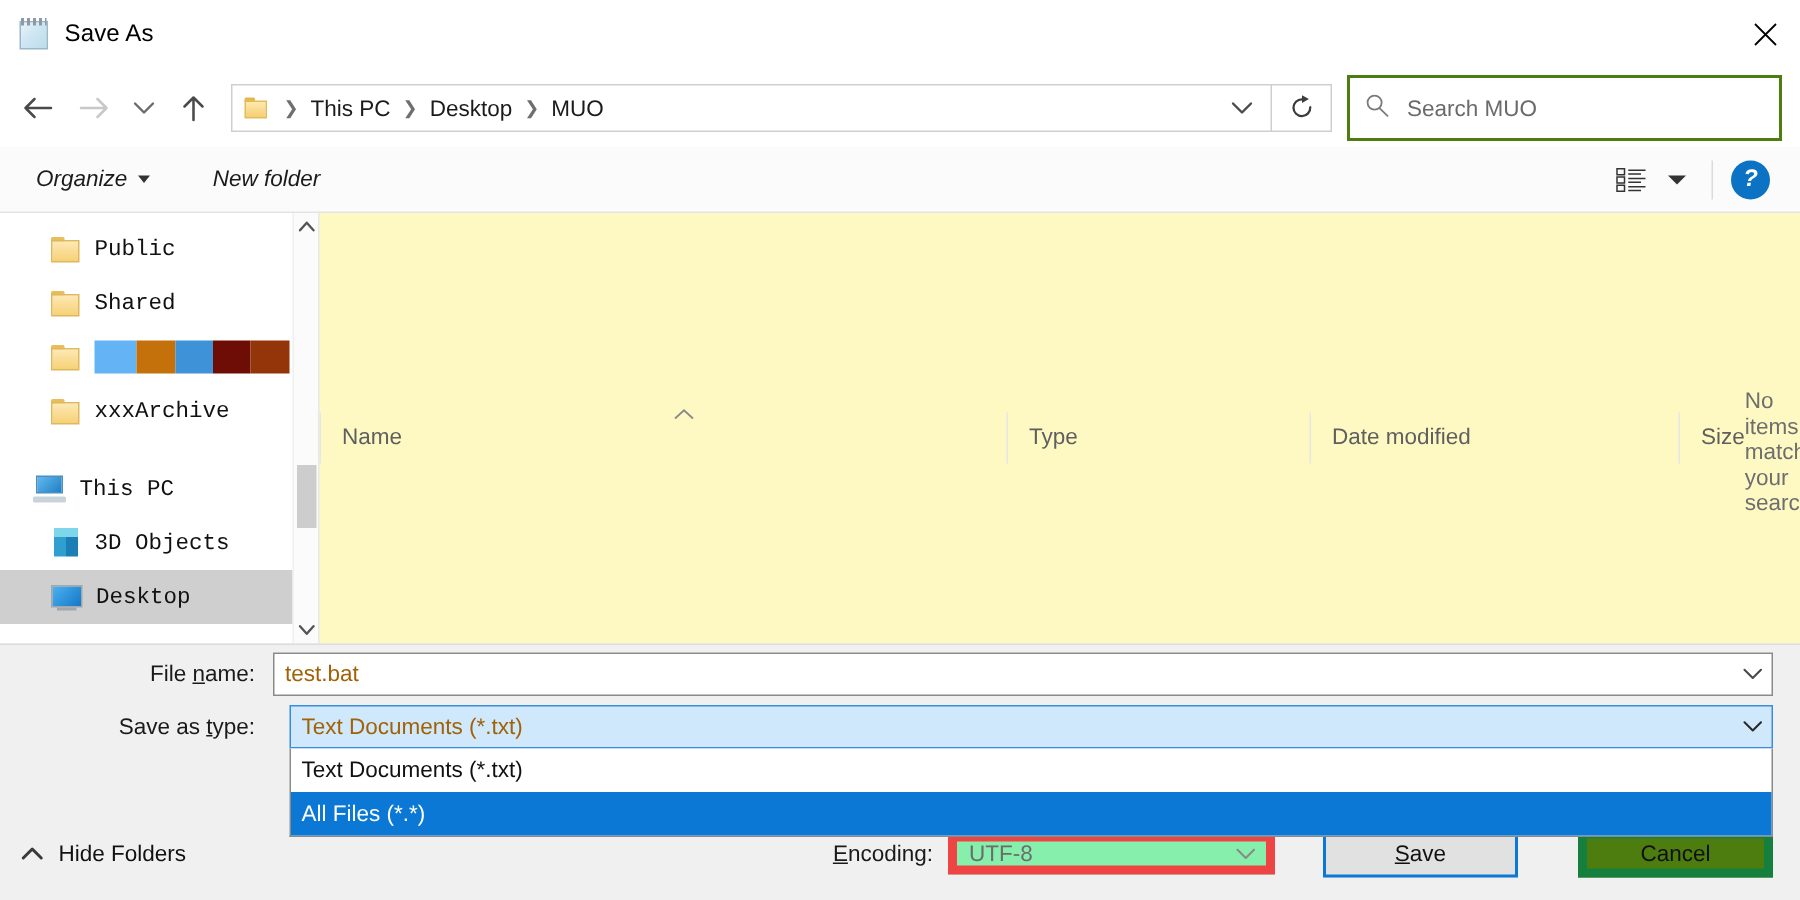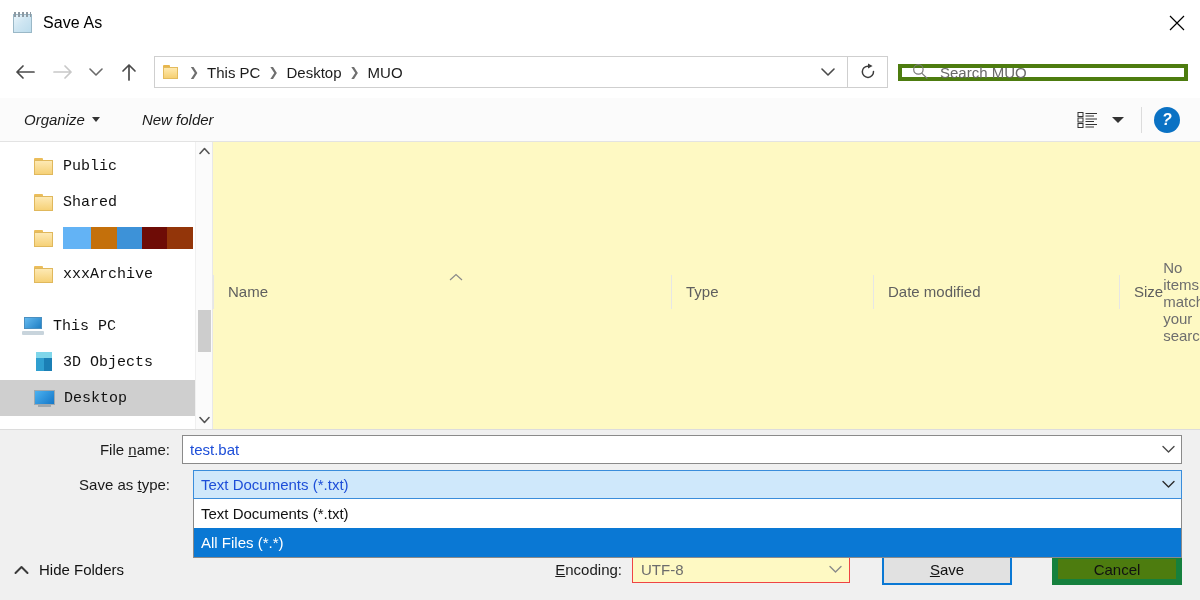--- a/index.html
+++ b/index.html
@@ -57,22 +57,22 @@
   .crumb-folder .tab { position:absolute; left:0; top:0; width:7px; height:3px; background:#e8b64c; border-radius:1px 1px 0 0;}
   .crumb-folder .body { position:absolute; left:0; top:2px; width:15px; height:12px; background:linear-gradient(180deg,#ffe9ae,#f5cf72); border:1px solid #e3bb5d;}
   .crumb { font-size: 15px; color:#1b1b1b; padding: 0 2px; white-space:nowrap; cursor:pointer; }
   .crumb-sep { color:#6f6f6f; font-size:12px; padding: 0 6px; user-select:none; }
   .addr-drop { margin-left:auto; width:26px; height:30px; display:flex; align-items:center; justify-content:center; cursor:pointer;}
   .refreshbtn {
     width: 40px; height: 32px; border:1px solid #cfcfcf; border-left:none;
     display:flex; align-items:center; justify-content:center; cursor:pointer; background:#fff; flex:0 0 auto;
   }
   .searchbox {
-    width: 290px; height: 17px; margin-left: 10px; flex:0 0 auto;
-    border:4px solid #4d7c0f; background:#fff;
+    width: 290px; height: 44px; margin-left: 10px; flex:0 0 auto;
+    border:2px solid #4d7c0f; background:#fff;
     display:flex; align-items:center; padding-left: 10px; text-align: center;
   }
   .searchbox .ph { color:#6a6a6a; font-size:15px; margin-left:12px; }
 
   
   .toolbar {
     height: 44px; flex: 0 0 44px;
     display:flex; align-items:center; background:#fbfbfb;
     border-bottom: 1px solid #e3e3e3; padding: 0 10px 0 14px; font-style: italic;
   }
@@ -130,38 +130,38 @@
   .hs-thumb { position:absolute; left:0; top:0; height:17px; width:87%; background:#cdcdcd; cursor:pointer;}
 
   
   .footer { flex:0 0 auto; background:#f0f0f0; border-top:1px solid #dcdcdc; position:relative; padding-bottom:8px;}
   .frow { display:flex; align-items:center; height:38px; padding-left: 0; }
   .flabel { width:182px; flex:0 0 182px; text-align:right; padding-right:12px; font-size:15px; color:#1a1a1a; }
   .flabel u { text-decoration:underline; }
   .fctl { flex:1 1 auto; margin-right:18px; position:relative; }
   .combo {
     height:29px; border:1px solid #8a8a8a; background:#fff;
-    display:flex; align-items:center; padding-left:7px; font-size:15px; color:#1d4ed8;
+    display:flex; align-items:center; padding-left:7px; font-size:15px; color:#a16207;
   }
   .combo .drop { margin-left:auto; width:26px; height:27px; display:flex; align-items:center; justify-content:center; cursor:pointer;}
   .combo.focused { border-color:#3a8ddb; background:#cfe8fb; }
 
   .dropdown-list {
     position:absolute; left:0; right:0; top:29px; background:#fff;
     border:1px solid #8a8a8a; border-top:none; z-index:20;
   }
   .dd-item { height:29px; display:flex; align-items:center; padding-left:7px; font-size:15px; color:#111; cursor:pointer;}
   .dd-item.active { background:#0a78d4; color:#fff; }
 
   .bottomrow { display:flex; align-items:center; height:46px; padding: 0 18px 0 14px; }
   .hidefolders { display:flex; align-items:center; gap:10px; cursor:pointer; font-size:15px; color:#111; }
   .enc-wrap { margin-left:auto; display:flex; align-items:center; gap:10px; }
   .enc-label { font-size:15px; color:#1a1a1a; }
   .enc-combo {
-    width:218px; height:28px; border:1px solid #ef4444; background:#fef9c3;
+    width:218px; height:28px; border:6px solid #ef4444; background:#86efac;
     display:flex; align-items:center; padding-left:8px; font-size:15px; color:#6c6c6c;
   }
   .enc-combo .drop { margin-left:auto; width:28px; display:flex; align-items:center; justify-content:center;}
   .btn {
     width:130px; height:32px; border:6px solid #15803d; background:#4d7c0f;
     font-size:15px; color:#111; display:flex; align-items:center; justify-content:center; cursor:pointer;
   }
   .btn.primary { border:2px solid #0a78d4; background:#e1e1e1; }
   .btn u { text-decoration:underline; }
   .btn-gap { width:20px; }

